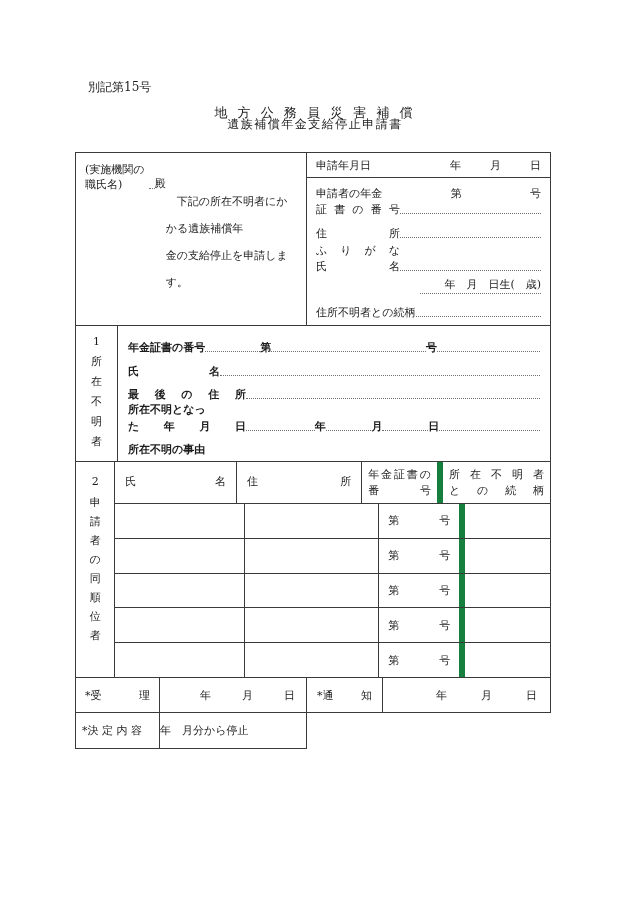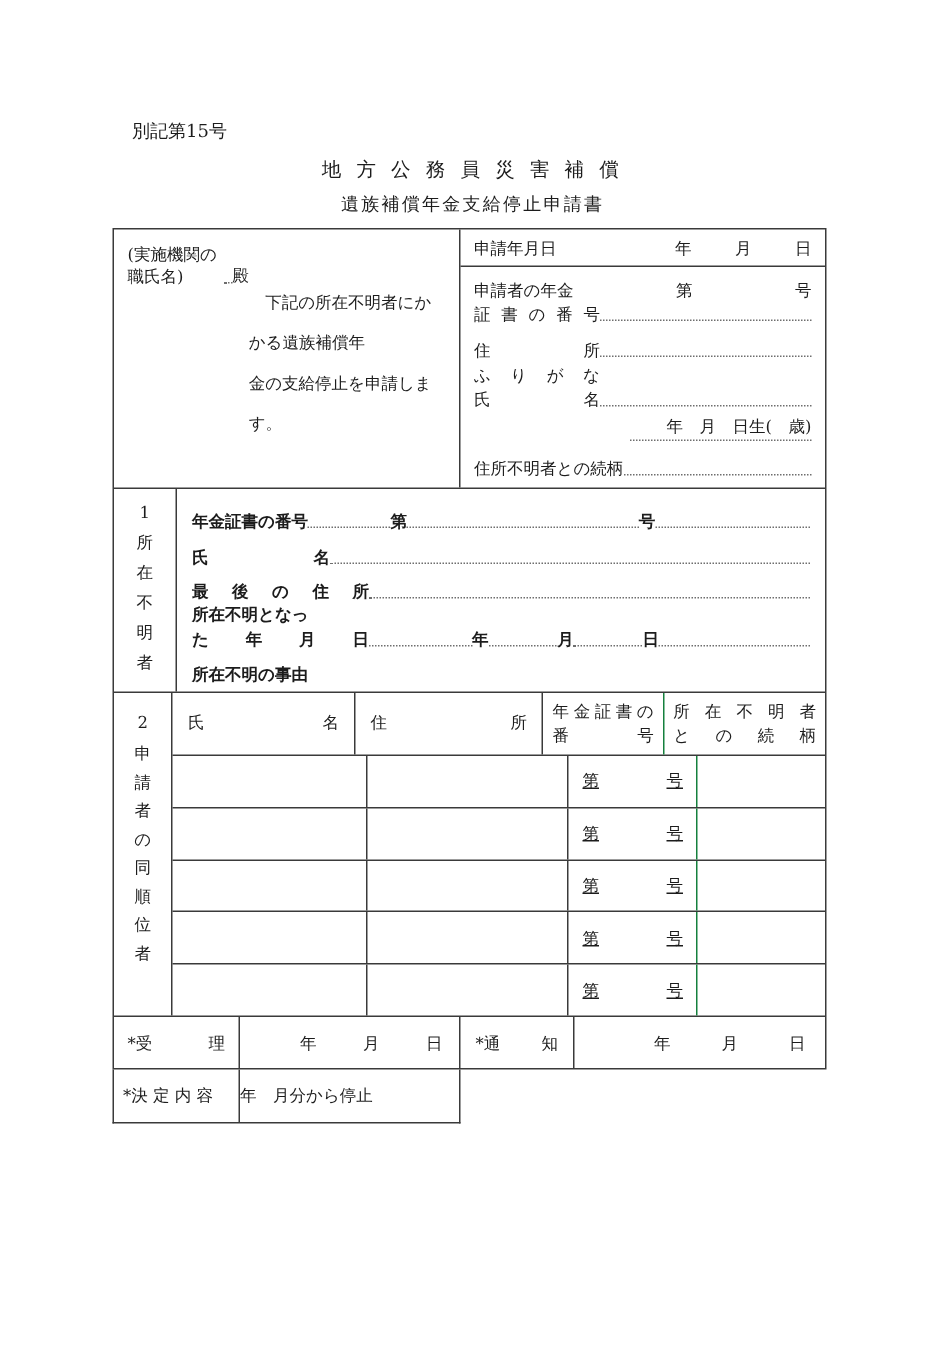--- a/index.html
+++ b/index.html
@@ -10,21 +10,21 @@
     height: 903px;
     background: #ffffff;
     font-family: "DejaVu Serif", "Liberation Serif", serif;
     font-size: 11px;
     color: #1c1c1c;
     overflow: hidden;
     border-radius: 12px;
   }
   .doc-number { position: absolute; left: 88px; top: 79px; font-size: 12px; }
   .title    { position: absolute; left: 0; top: 104px; width: 100%; text-align: center; font-size: 13px; letter-spacing: 3px; }
-  .subtitle { position: absolute; left: 0; top: 128px; width: 100%; text-align: center; font-size: 12px; letter-spacing: 1.5px; }
+  .subtitle { position: absolute; left: 0; top: 116px; width: 100%; text-align: center; font-size: 12px; letter-spacing: 1.5px; }
 
   .sheet { position: absolute; left: 75px; top: 152px; width: 476px; }
   .form-table { border: 1px solid #3a3a3a; background: #fff; }
   .block { display: flex; }
   .block + .block { border-top: 1px solid #3a3a3a; }
 
   .dots { flex: 1 1 auto; border-bottom: 1px dotted #6e6e6e; align-self: flex-end; margin-bottom: 3px; min-width: 6px; }
   .sp { flex: 1 1 auto; }
   .jt { display: inline-block; text-align: justify; text-align-last: justify; }
   .w84 { width: 84px; } .w92 { width: 92px; } .w118 { width: 118px; }
@@ -67,21 +67,21 @@
 
   
   .s2 { height: 216px; }
   .s2-grid { flex: 1 1 auto; display: flex; flex-direction: column; }
   .s2-row { display: flex; }
   .s2-hrow { height: 42px; border-bottom: 1px solid #3a3a3a; }
   .s2-drow { flex: 1 1 auto; border-bottom: 1px solid #3a3a3a; }
   .s2-drow:last-child { border-bottom: none; }
   .c1 { width: 130px; border-right: 1px solid #3a3a3a; }
   .c2 { width: 134px; border-right: 1px solid #3a3a3a; }
-  .c3 { width: 86px;  border-right: 1px solid #15803d; text-decoration: underline; }
+  .c3 { width: 86px;  border-right: 6px solid #15803d; }
   .c4 { flex: 1 1 auto; }
   .s2-hrow .c1, .s2-hrow .c2 { padding: 12px 10px 0; }
   .s2-hrow .c3, .s2-hrow .c4 { padding: 5px 6px 0; line-height: 16px; }
   .s2-hrow .jt { width: 100%; }
   .cert-cell { display: flex; justify-content: space-between; align-items: center; padding: 0 9px; }
 
   
   .f1 { height: 35px; }
   .f1 > div { display: flex; align-items: center; }
   .f1-l1 { width: 84px; border-right: 1px solid #3a3a3a; justify-content: space-between; padding: 0 9px; }

